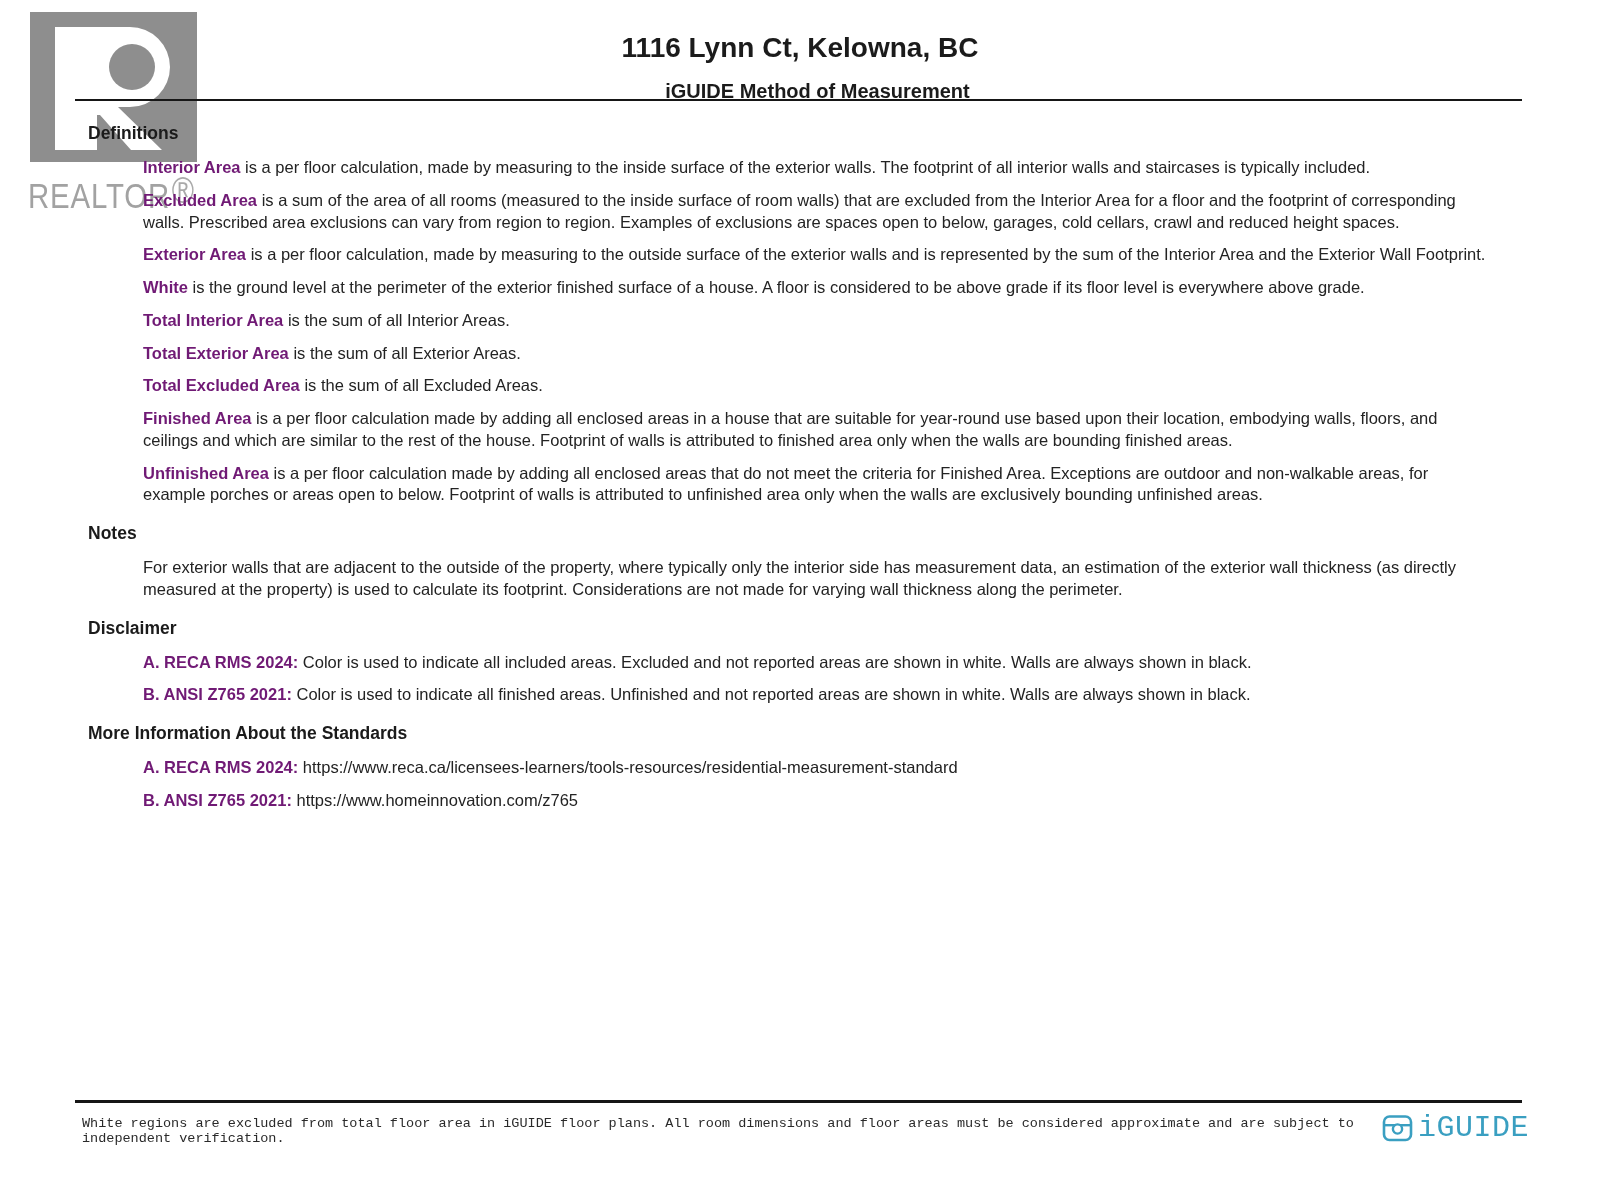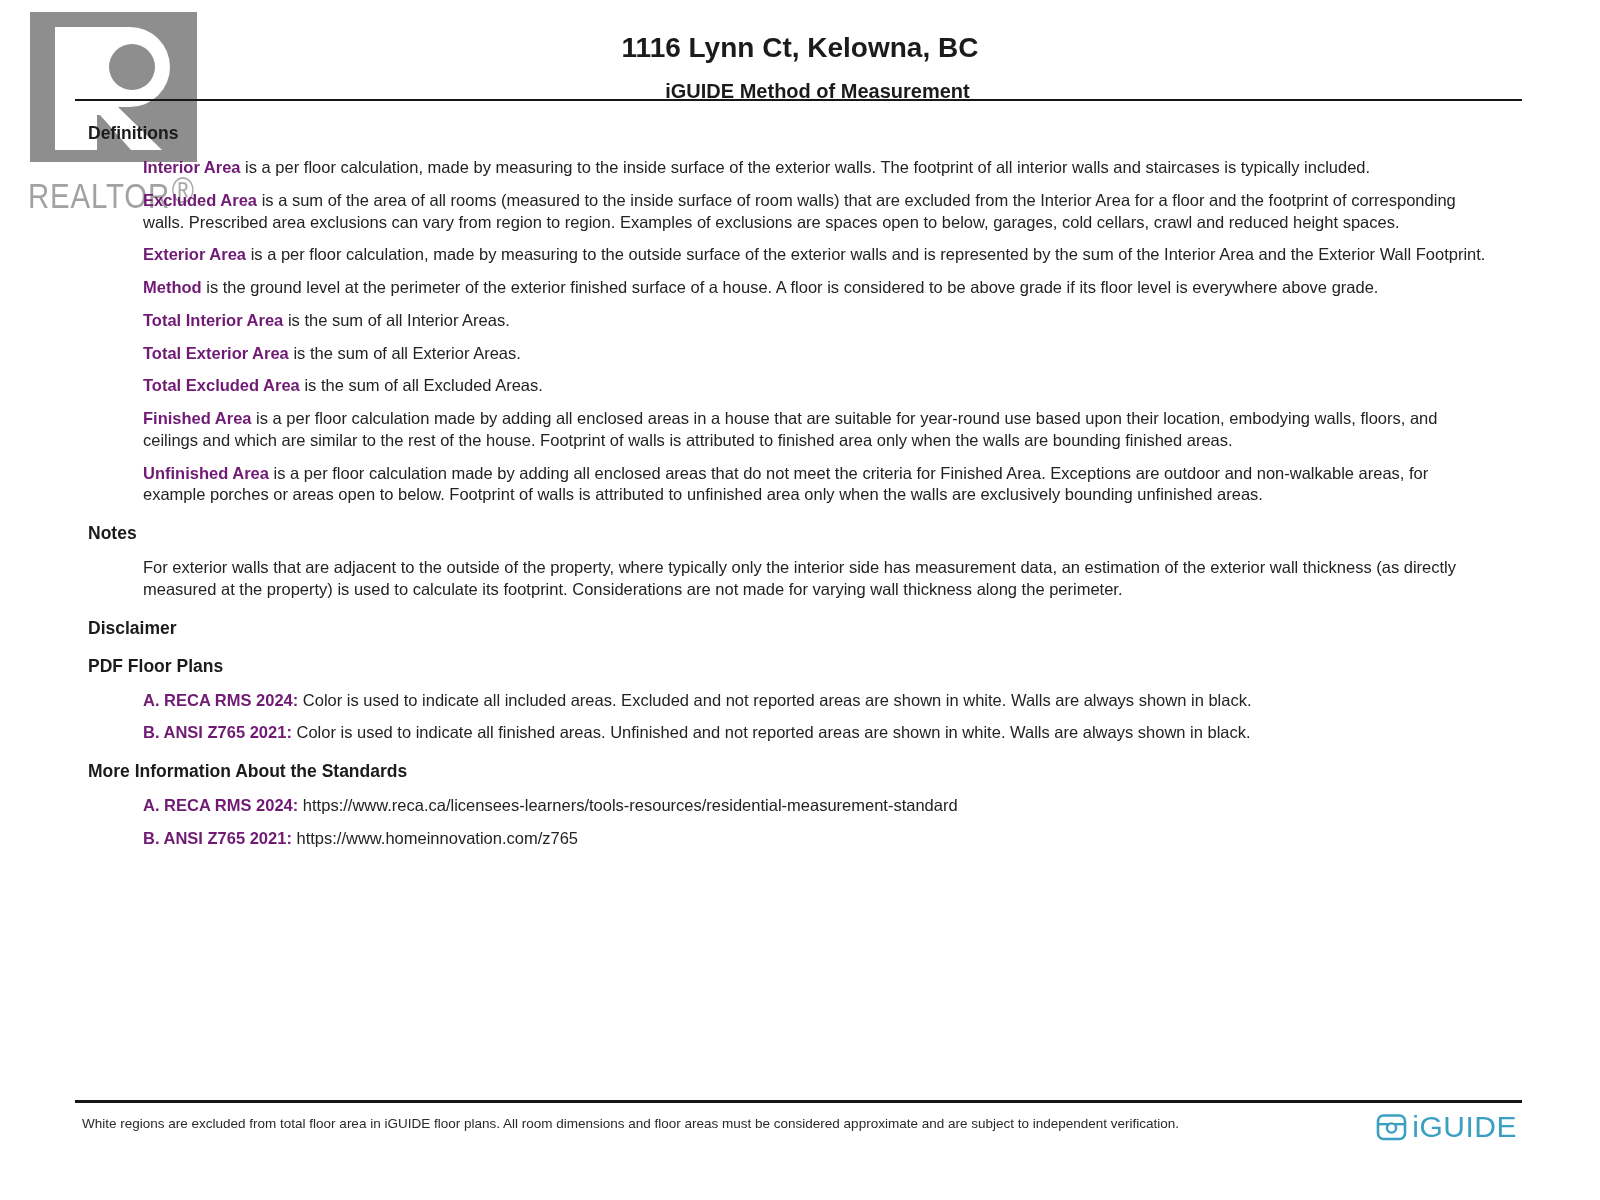--- a/index.html
+++ b/index.html
@@ -48,22 +48,22 @@
     font-size: 16.5px; line-height: 1.32; color: #232323;
   }
   .content p b { color: #701a75; }
 
   
   .footer-rule {
     position: absolute; left: 75px; top: 1100px; width: 1447px; height: 3px;
     background: #161616; z-index: 2;
   }
   .footer-row {
-    position: absolute; left: 82px; right: 83px; top: 1112px; z-index: 2;
-    display: flex; justify-content: space-between; align-items: flex-start;
+    position: absolute; left: 82px; right: 71px; top: 1112px; z-index: 2;
+    display: flex; justify-content: space-between; align-items: center; font-family: Liberation Mono, monospace;
   }
   .footer-note { font-size: 13.5px; color: #2a2a2a; padding-top: 4px; }
   .iguide-logo { display: flex; align-items: center; gap: 5px; margin-top: -2px; }
   .iguide-text {
     font-size: 30px; font-weight: 400; letter-spacing: 0.5px;
   }
 </style>
 </head>
 <body>
 
@@ -88,38 +88,37 @@
 
     <h3 class="first">Definitions</h3>
 
     <p><b>Interior Area</b> <span>is a per floor calculation, made by measuring to the inside surface of the exterior walls. The footprint of all interior walls and staircases is typically included.</span></p>
 
     <p><b>Excluded Area</b> <span>is a sum of the area of all rooms (measured to the inside surface of room walls) that are excluded from the Interior Area for a floor and the footprint of corresponding walls. Prescribed area exclusions can vary from region to region. Examples of exclusions are spaces open to below, garages, cold cellars, crawl and reduced height spaces.</span></p>
 
 
     <p><b>Exterior Area</b> <span>is a per floor calculation, made by measuring to the outside surface of the exterior walls and is represented by the sum of the Interior Area and the Exterior Wall Footprint.</span></p>
 
-    <p><b>Method</b> <span>is the ground level at the perimeter of the exterior finished surface of a house. A floor is considered to be above grade if its floor level is everywhere above grade.</span></p>
+    <p><b>White</b> <span>is the ground level at the perimeter of the exterior finished surface of a house. A floor is considered to be above grade if its floor level is everywhere above grade.</span></p>
 
     <p><b>Total Interior Area</b> <span>is the sum of all Interior Areas.</span></p>
 
     <p><b>Total Exterior Area</b> <span>is the sum of all Exterior Areas.</span></p>
 
     <p><b>Total Excluded Area</b> <span>is the sum of all Excluded Areas.</span></p>
 
     <p><b>Finished Area</b> <span>is a per floor calculation made by adding all enclosed areas in a house that are suitable for year-round use based upon their location, embodying walls, floors, and ceilings and which are similar to the rest of the house. Footprint of walls is attributed to finished area only when the walls are bounding finished areas.</span></p>
 
     <p><b>Unfinished Area</b> <span>is a per floor calculation made by adding all enclosed areas that do not meet the criteria for Finished Area. Exceptions are outdoor and non-walkable areas, for example porches or areas open to below. Footprint of walls is attributed to unfinished area only when the walls are exclusively bounding unfinished areas.</span></p>
 
     <h3>Notes</h3>
     <p>For exterior walls that are adjacent to the outside of the property, where typically only the interior side has measurement data, an estimation of the exterior wall thickness (as directly measured at the property) is used to calculate its footprint. Considerations are not made for varying wall thickness along the perimeter.</p>
 
     <h3>Disclaimer</h3>
 
-    <h3>PDF Floor Plans</h3>
 
     <p><b>A. RECA RMS 2024:</b> <span>Color is used to indicate all included areas. Excluded and not reported areas are shown in white. Walls are always shown in black.</span></p>
 
     <p><b>B. ANSI Z765 2021:</b> <span>Color is used to indicate all finished areas. Unfinished and not reported areas are shown in white. Walls are always shown in black.</span></p>
 
     <h3>More Information About the Standards</h3>
 
     <p><b>A. RECA RMS 2024:</b> <span>https://www.reca.ca/licensees-learners/tools-resources/residential-measurement-standard</span></p>
 
     <p><b>B. ANSI Z765 2021:</b> <span>https://www.homeinnovation.com/z765</span></p>

